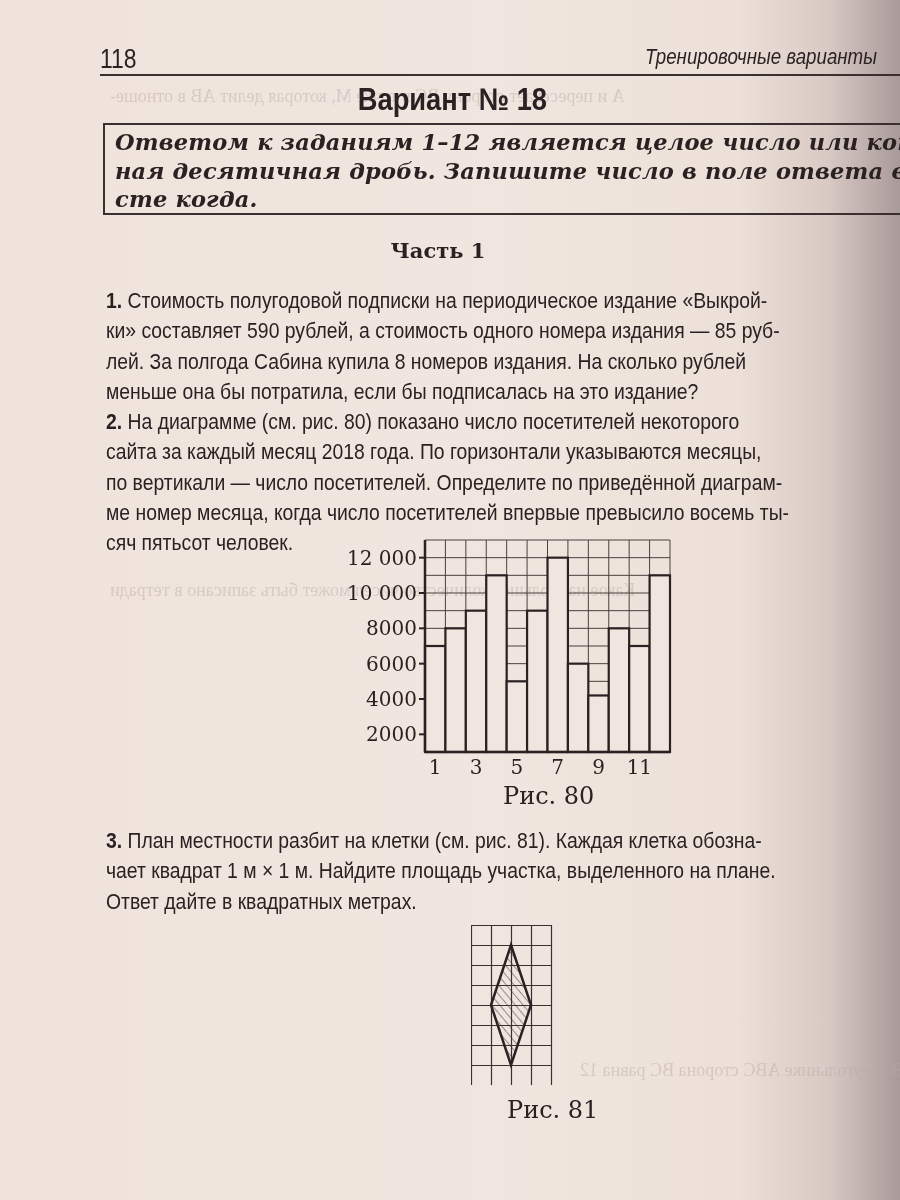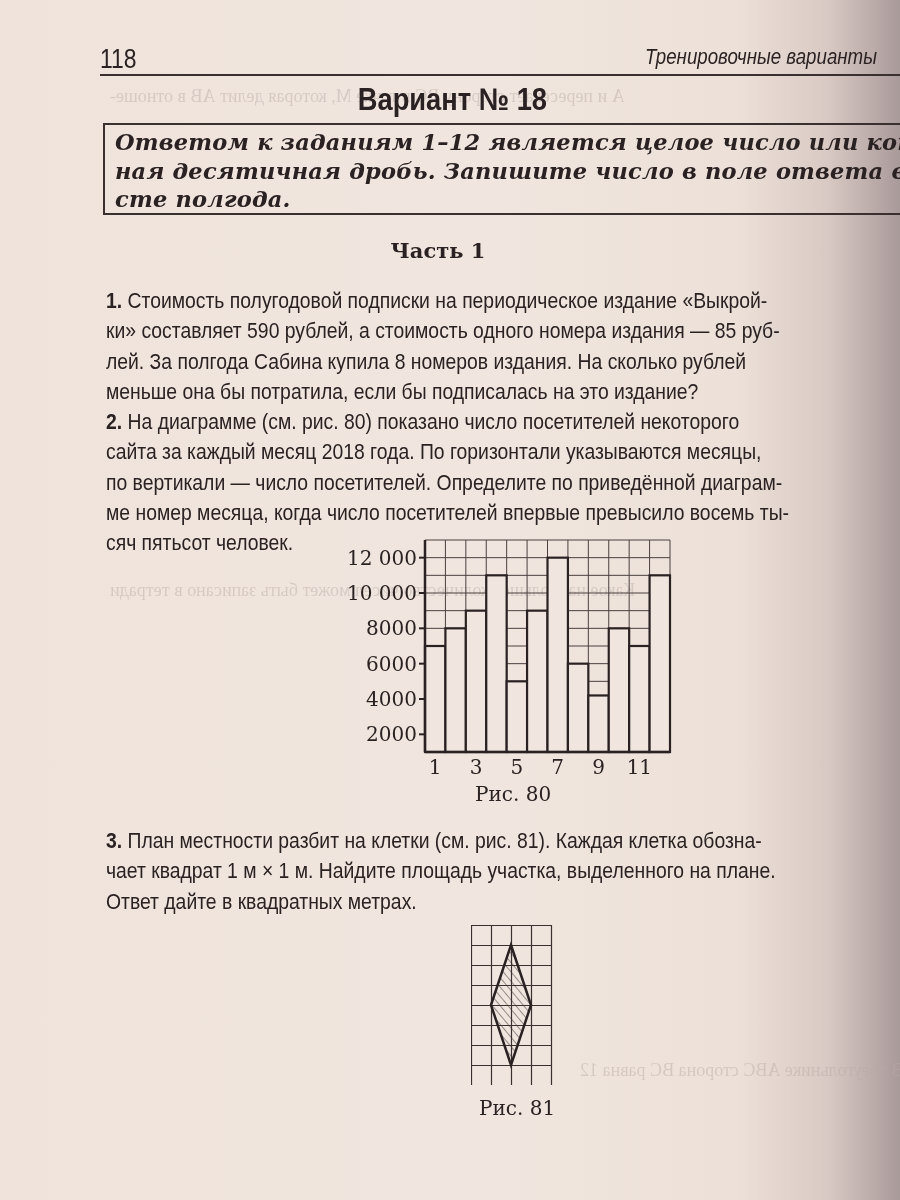--- a/index.html
+++ b/index.html
@@ -16,21 +16,21 @@
   .variant { position:absolute; left:0; width:900px; top:82px; text-align:center; font-size:31px; font-weight:bold; font-family:"Liberation Sans", sans-serif; transform:scaleX(0.88); transform-origin:470px 0; }
   .notebox { position:absolute; left:103px; top:123px; width:820px; height:88px; border:2px solid #3a3030; border-right:none; }
   .notetext { position:absolute; left:10px; top:3px; width:775px; font-size:22.5px; line-height:28.5px; font-style:italic; font-weight:bold; font-family:"DejaVu Serif", serif; letter-spacing:0.2px; }
   .part { position:absolute; left:0; width:876px; top:238px; text-align:center; font-size:21px; font-weight:bold; font-family:"DejaVu Serif", serif; }
   .tasks { position:absolute; left:106px; top:286px; width:800px; font-size:22.5px; line-height:30.3px; font-family:"Liberation Sans", sans-serif; }
   .tline { white-space:nowrap; transform:scaleX(0.86); transform-origin:left; width:930px; }
   .tline b { font-weight:bold; }
   .t3 { position:absolute; left:106px; top:826px; width:800px; font-size:22.5px; line-height:30.3px; font-family:"Liberation Sans", sans-serif; }
   .fig80 { position:absolute; left:330px; top:530px; width:360px; height:280px; }
   .fig81 { position:absolute; left:465px; top:920px; width:160px; height:200px; }
-  .caption { font-family:"DejaVu Serif", serif; font-size:20px; }
+  .caption { font-family:"DejaVu Serif", serif; font-size:24px;margin-left:28px; }
   .ghost { position:absolute; color:#b9aaa6; opacity:0.45; font-size:18px; font-family:"Liberation Serif", serif; white-space:nowrap; transform:scaleX(-1); }
 </style>
 </head>
 <body>
 
 <div class="page">
 
   <div class="ghost" style="left:110px;top:86px;">А и пересекает сторону BC в точке M, которая делит AB в отноше-</div>
   <div class="ghost" style="left:110px;top:580px;">Какое наибольшее количество чисел может быть записано в тетради</div>
   <div class="ghost" style="left:580px;top:1060px;">В треугольнике ABC сторона BC равна 12</div>
@@ -40,21 +40,21 @@
     <span class="runtitle">Тренировочные варианты</span>
   </div>
   <div class="rule"></div>
 
   <div class="variant">Вариант № 18</div>
 
   <div class="notebox">
     <div class="notetext">
       <div style="white-space:nowrap">Ответом к заданиям 1–12 является целое число или конеч-</div>
       <div style="white-space:nowrap">ная десятичная дробь. Запишите число в поле ответа в тек-</div>
-      <div style="white-space:nowrap">сте полгода.</div>
+      <div style="white-space:nowrap">сте когда.</div>
     </div>
   </div>
 
   <div class="part">Часть 1</div>
 
   <div class="tasks">
     <div>
       <div class="tline"><b>1.</b> <span>Стоимость полугодовой подписки на периодическое издание «Выкрой-</span></div>
       <div class="tline">ки» составляет 590 рублей, а стоимость одного номера издания — 85 руб-</div>
       <div class="tline">лей. За полгода Сабина купила 8 номеров издания. На сколько рублей</div>

